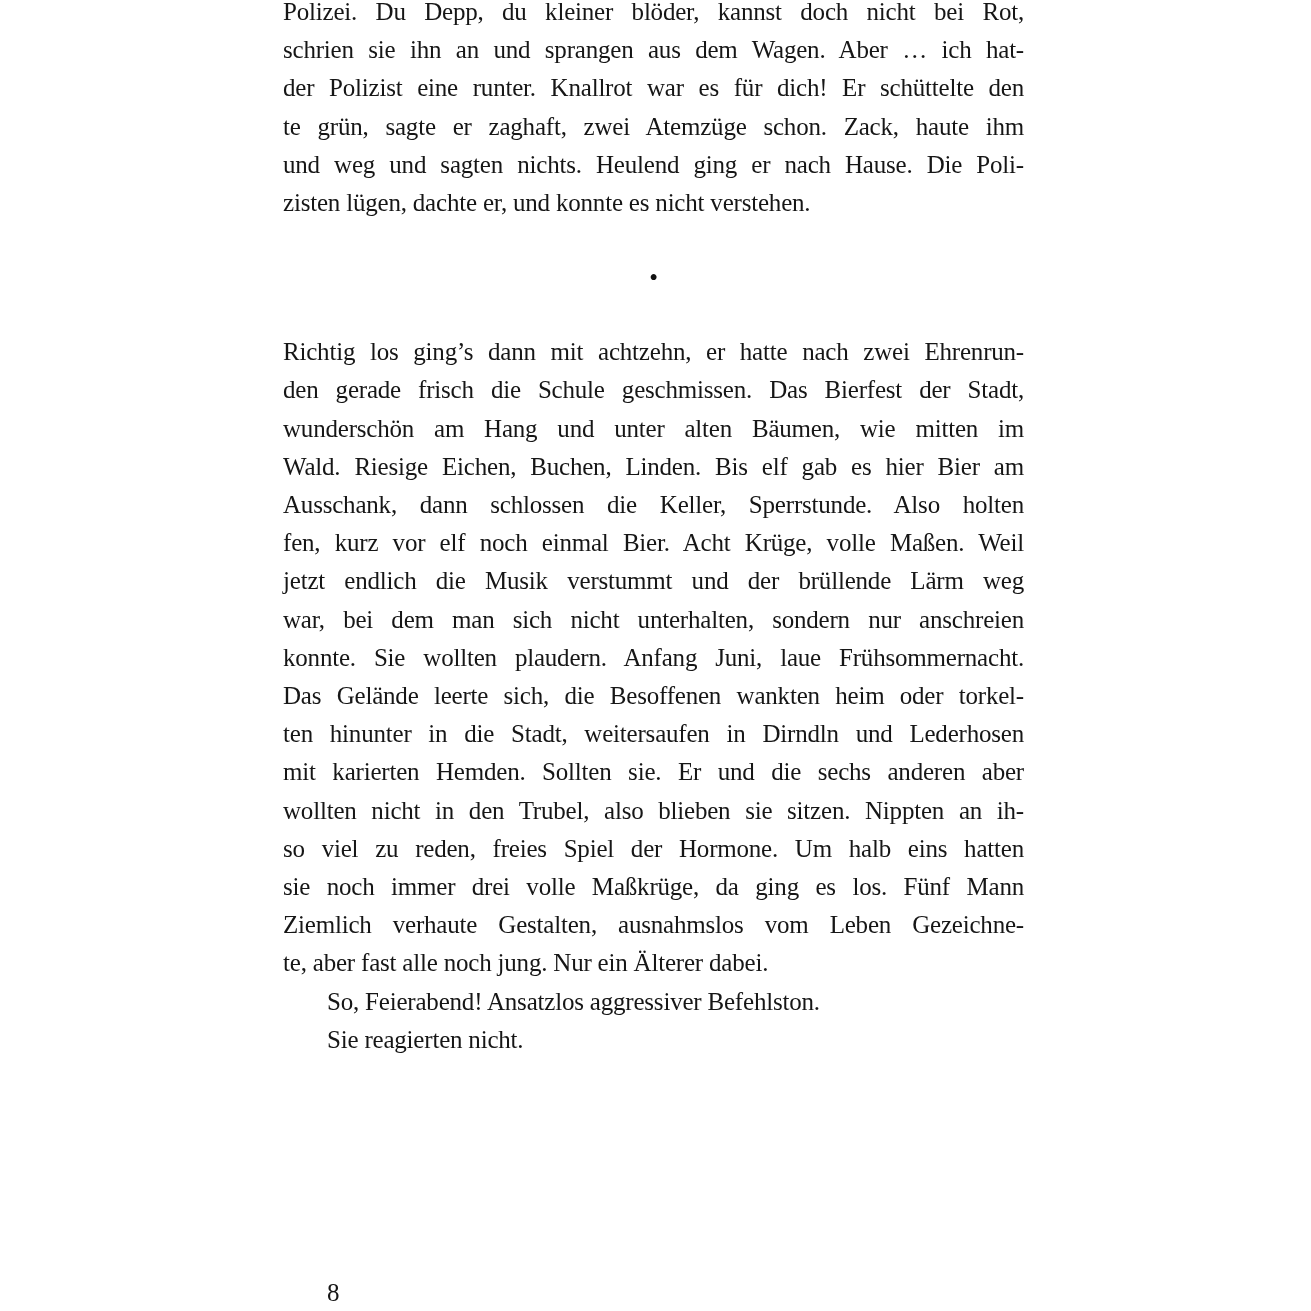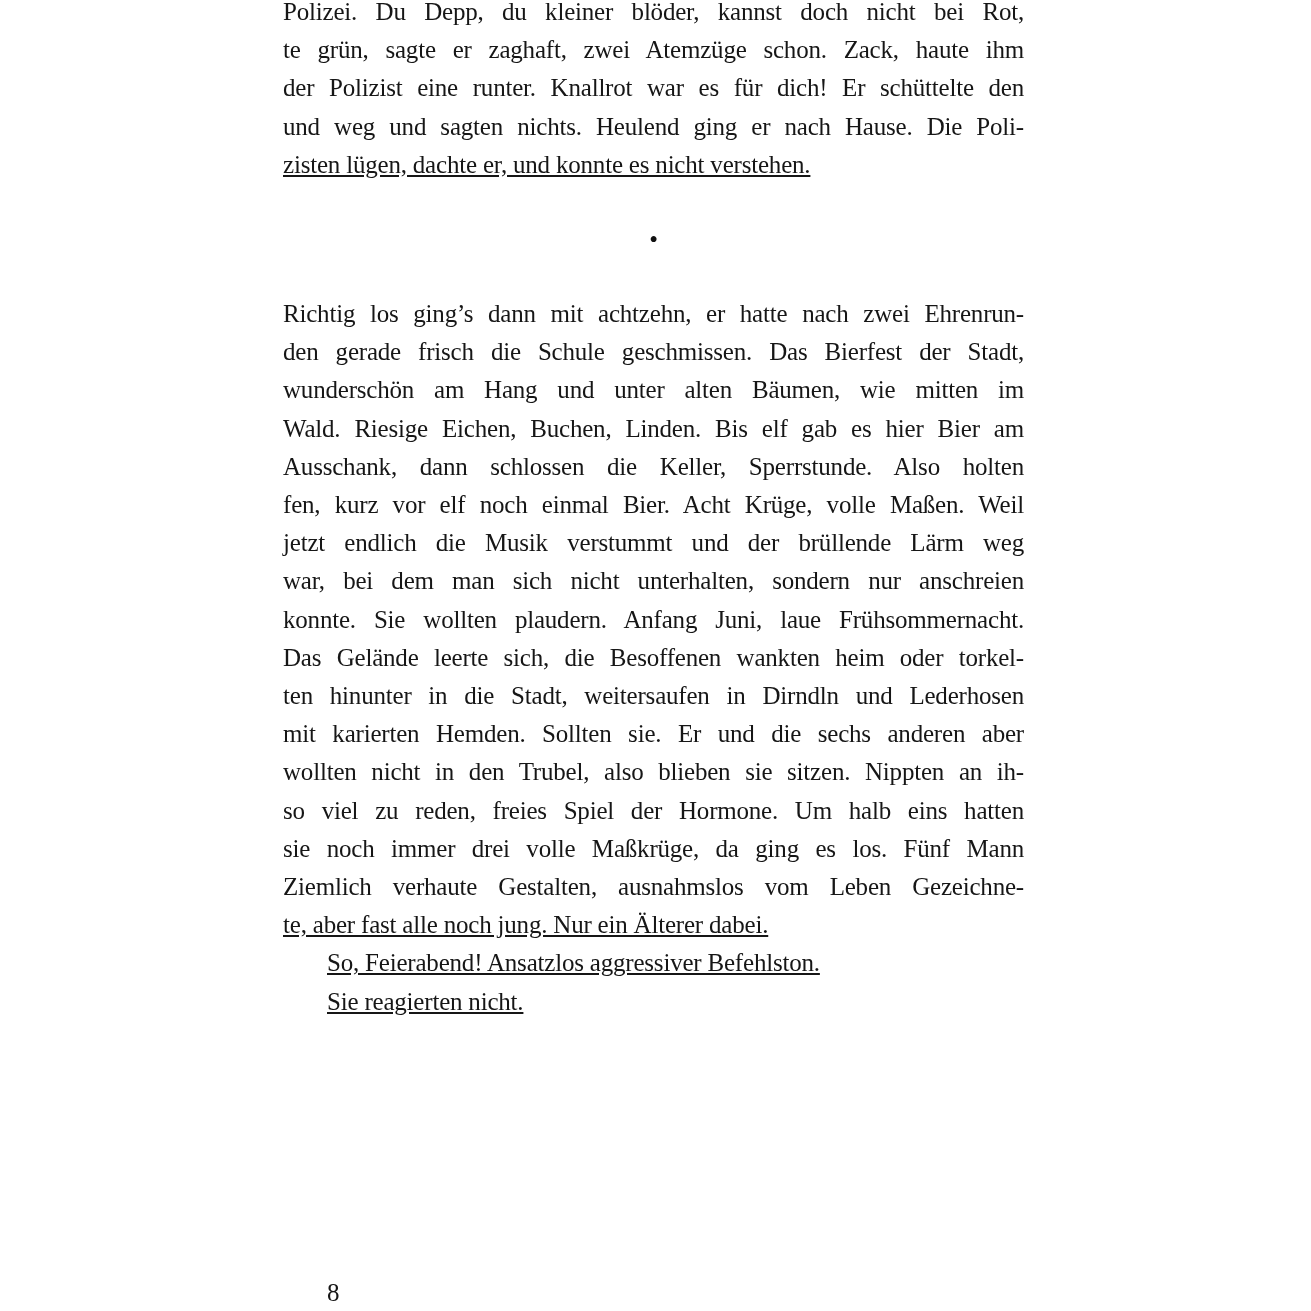--- a/index.html
+++ b/index.html
@@ -26,21 +26,20 @@
     letter-spacing: -0.2px;
   }
   .para { margin: 0; padding: 0; }
   .line {
     text-align: justify;
     text-align-last: justify;
     white-space: normal;
   }
   .line.lastline {
     text-align-last: left;
-    text-decoration: underline;
   }
   .para.indent .line {
     padding-left: 44px;
     text-align-last: left;
   }
   .separator {
     height: 111px;
     display: flex;
     align-items: center;
     justify-content: center;
@@ -61,22 +60,23 @@
 </style>
 </head>
 <body>
 
 <div class="page">
 
   <div class="textblock">
 
     <div class="para">
         <div class="line">Polizei. Du Depp, du kleiner blöder, kannst doch nicht bei Rot,</div>
+        <div class="line">schrien sie ihn an und sprangen aus dem Wagen. Aber … ich hat-</div>
+        <div class="line">der Polizist eine runter. Knallrot war es für dich! Er schüttelte den</div>
         <div class="line">te grün, sagte er zaghaft, zwei Atemzüge schon. Zack, haute ihm</div>
-        <div class="line">der Polizist eine runter. Knallrot war es für dich! Er schüttelte den</div>
         <div class="line">und weg und sagten nichts. Heulend ging er nach Hause. Die Poli-</div>
         <div class="line lastline">zisten lügen, dachte er, und konnte es nicht verstehen.</div>
       </div>
 
     <div class="separator">
       <span class="dot">•</span>
     </div>
 
     <div class="para">
         <div class="line">Richtig los ging’s dann mit achtzehn, er hatte nach zwei Ehrenrun-</div>

